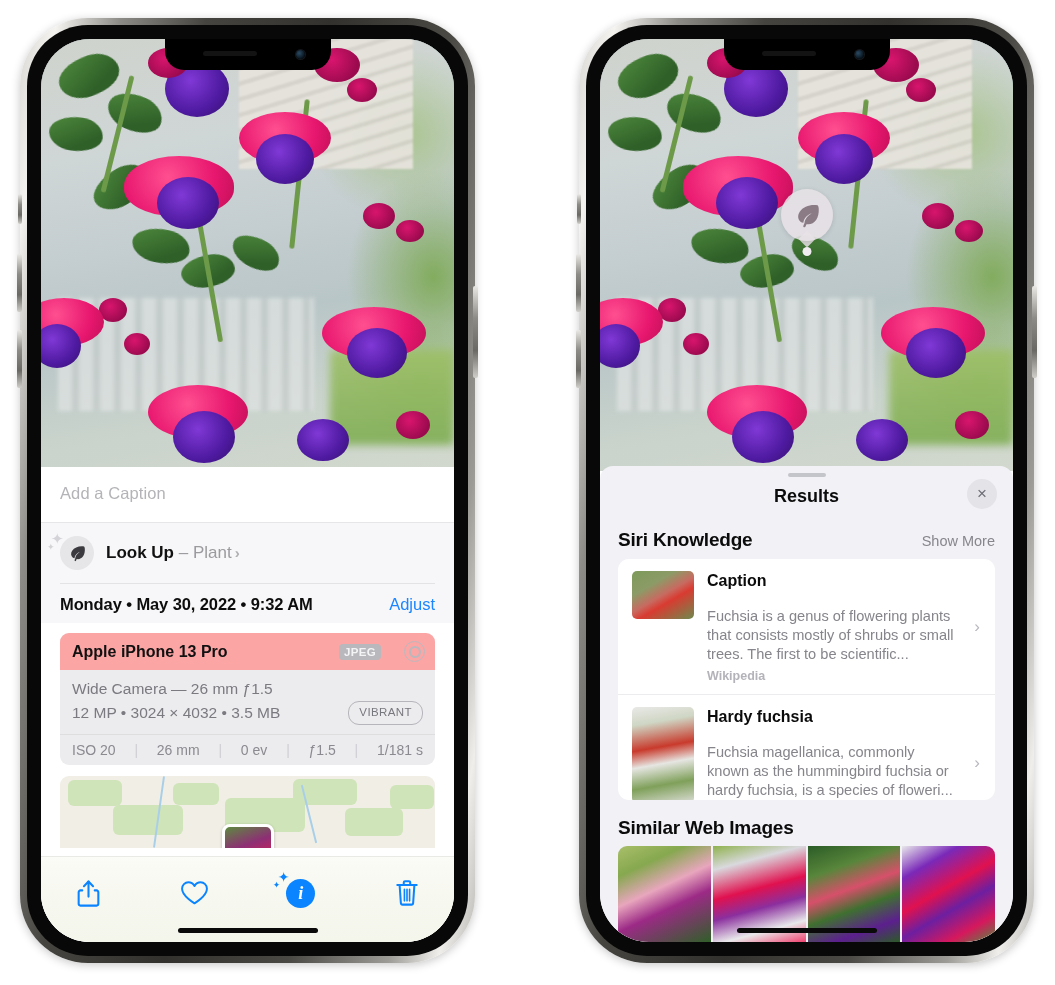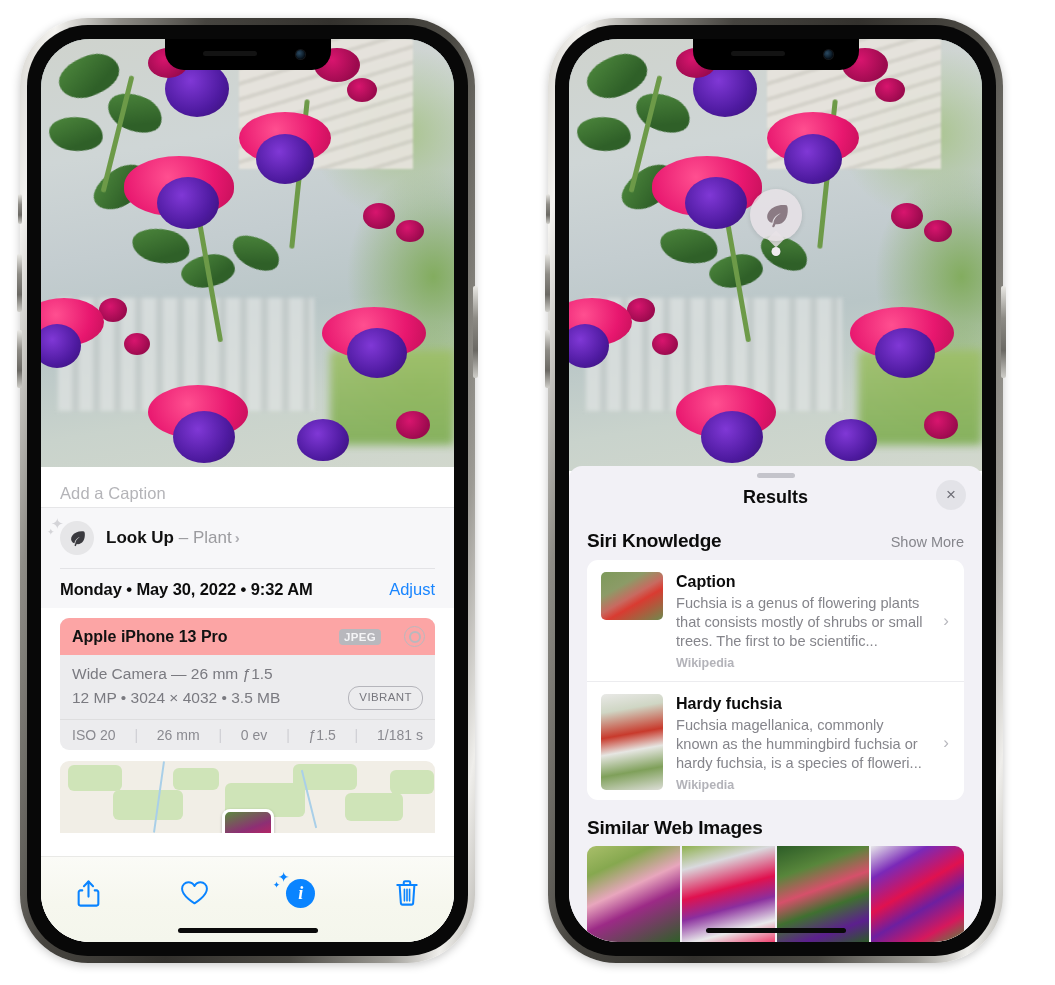--- a/index.html
+++ b/index.html
@@ -15,21 +15,21 @@
   
   .phone{
     position:absolute;
     width:455px;height:945px;
     border-radius:68px;
     background:linear-gradient(100deg,#d8d6d1 0%,#f4f3f0 6%,#8e8c86 16%,#46443f 30%,#33312d 50%,#4b4943 70%,#9d9b95 86%,#efeeeb 94%,#b9b7b2 100%);
     padding:0;
     box-shadow:0 2px 10px rgba(0,0,0,.22);
   }
   .phone.left{left:20px;top:18px;}
-  .phone.right{left:548px;top:18px;}
+  .phone.right{left:579px;top:18px;}
   .phone-inner{
     position:absolute;left:7px;top:7px;right:7px;bottom:7px;
     border-radius:61px;
     background:#080808;
   }
   .screen{
     position:absolute;left:14px;top:14px;right:14px;bottom:14px;
     border-radius:49px;
     overflow:hidden;
     background:#ffffff;
@@ -102,21 +102,21 @@
       background:linear-gradient(150deg,#4f8a3e,#2f6028 70%);filter:blur(.5px);}
   .stem{position:absolute;background:#6d9a48;border-radius:4px;filter:blur(.4px);}
 
   
   .info-sheet{
     position:absolute;left:0;right:0;top:428px;bottom:0;
     background:#ffffff;
     display:flex;flex-direction:column;
   }
   .caption-row{
-    padding:17px 19px 4px 19px;
+    padding:17px 19px 19px 19px;
     border-bottom:1px solid #e6e6e8;
     background:#fff;
   }
   .caption-ph{font-size:16.5px;color:#b4b4b8;letter-spacing:.1px;}
   .lookup-row{
     display:flex;align-items:center;gap:12px;
     padding:13px 19px 13px 19px;
     background:#f7f7f9;
     position:relative;
   }
@@ -230,21 +230,21 @@
   .know-card{
     margin:0 18px;background:#fff;border-radius:11px;overflow:hidden;
   }
   .know-item{display:flex;gap:13px;padding:12px 12px 11px 14px;align-items:flex-start;}
   .know-item + .know-item{border-top:1px solid #ececef;}
   .thumb{width:62px;height:48px;border-radius:5px;flex:0 0 auto;overflow:hidden;position:relative;}
   .thumb.t1{background:linear-gradient(150deg,#7d9a5a 0%,#8c9b67 30%,#c86a60 50%,#d93b31 62%,#6e8a4e 100%);}
   .thumb.t2{width:62px;height:96px;background:linear-gradient(170deg,#e9e9e7 0%,#cfd6c4 18%,#c83a2c 42%,#e6e6e2 58%,#7fa05a 78%,#ddded8 100%);}
   .know-txt{flex:1 1 auto;min-width:0;}
   .know-title{font-size:16px;font-weight:bold;color:#0b0b0b;line-height:1.25;}
-  .know-desc{font-size:14.6px;color:#85858b;line-height:1.3;margin-top:2px;}
+  .know-desc{font-size:14.6px;color:#85858b;line-height:1.3;margin-top:16px;}
   .know-src{font-size:12.5px;color:#b3b3b9;margin-top:5px;font-weight:bold;}
   .know-chev{color:#b8b8be;font-size:17px;align-self:center;padding:0 3px 0 4px;}
   .sim-head{padding:17px 18px 7px 18px;}
   .sim-row{display:flex;gap:2px;padding:0 18px;}
   .sim-img{flex:1 1 0;height:96px;border-radius:7px 7px 0 0;}
   .sim-img:not(:first-child):not(:last-child){border-radius:0;}
   .sim-img:first-child{border-radius:9px 0 0 0;}
   .sim-img:last-child{border-radius:0 9px 0 0;}
   .si1{background:linear-gradient(155deg,#a9bf6a 0%,#86a84f 22%,#e8a6bd 44%,#9c2a86 62%,#2f5f28 100%);}
   .si2{background:linear-gradient(165deg,#8fb24e 0%,#d9d9dd 20%,#e0114f 45%,#8b2f9e 62%,#e8e8ea 82%,#f0426f 100%);}

